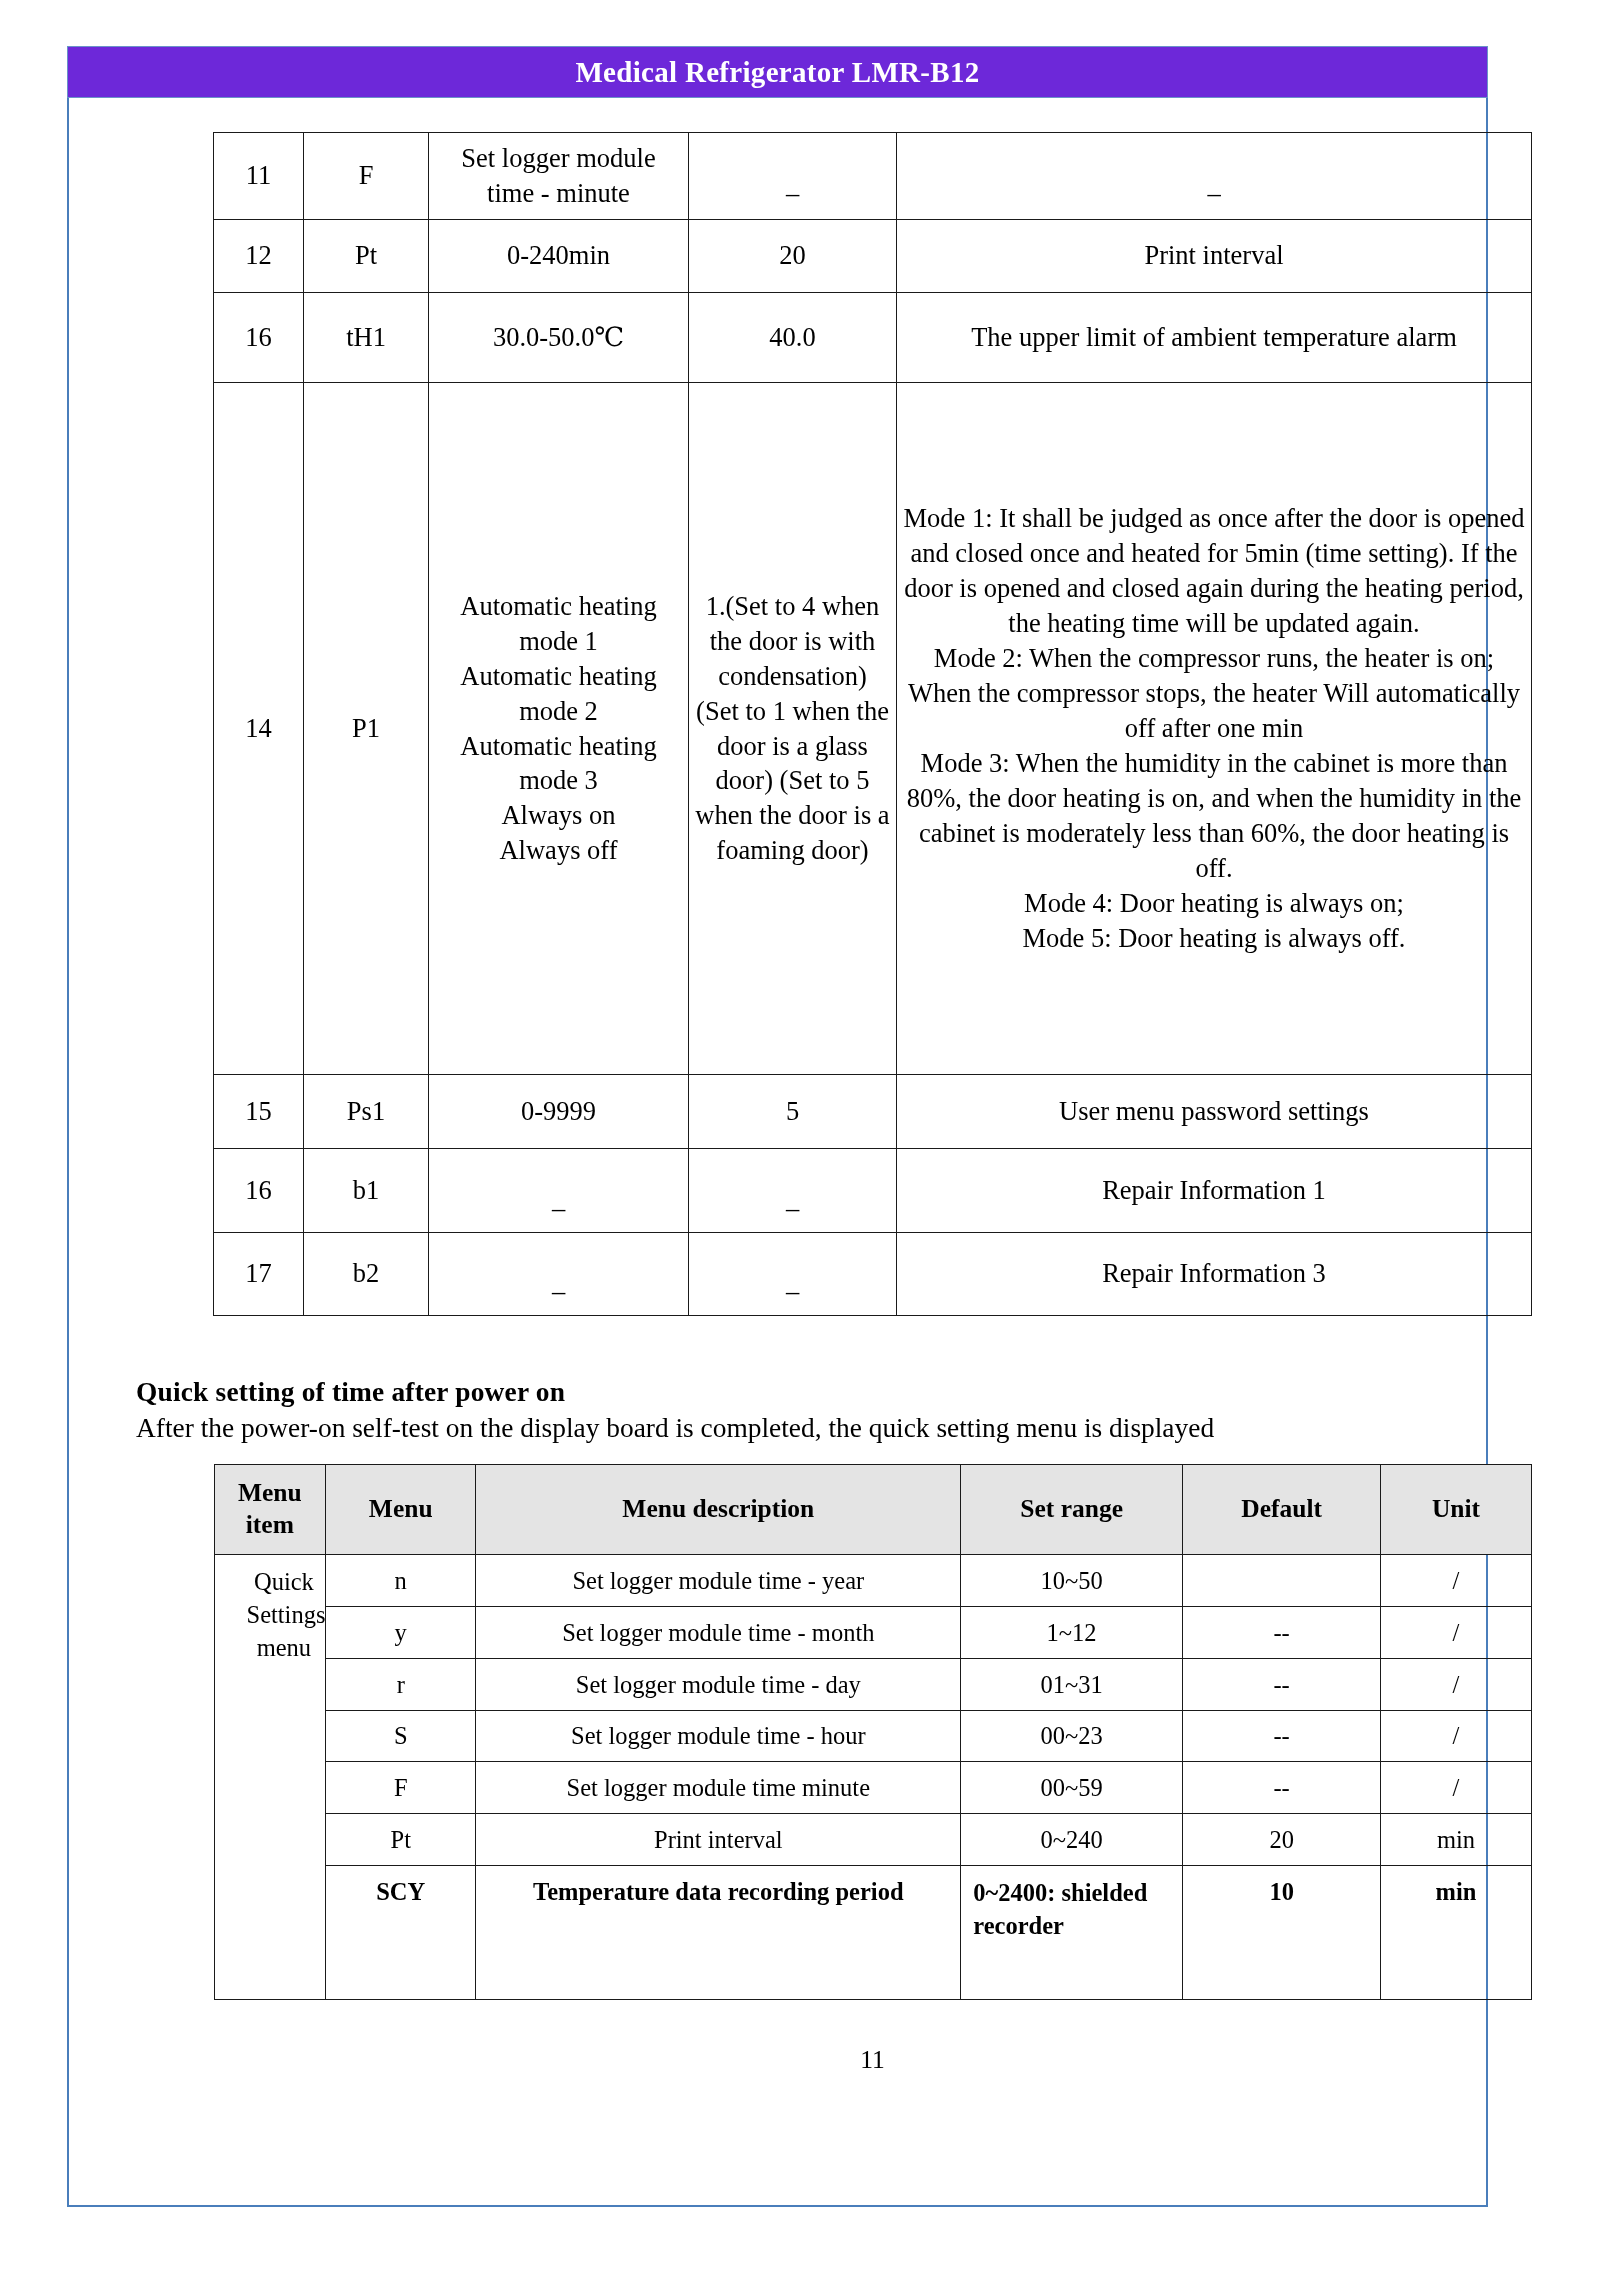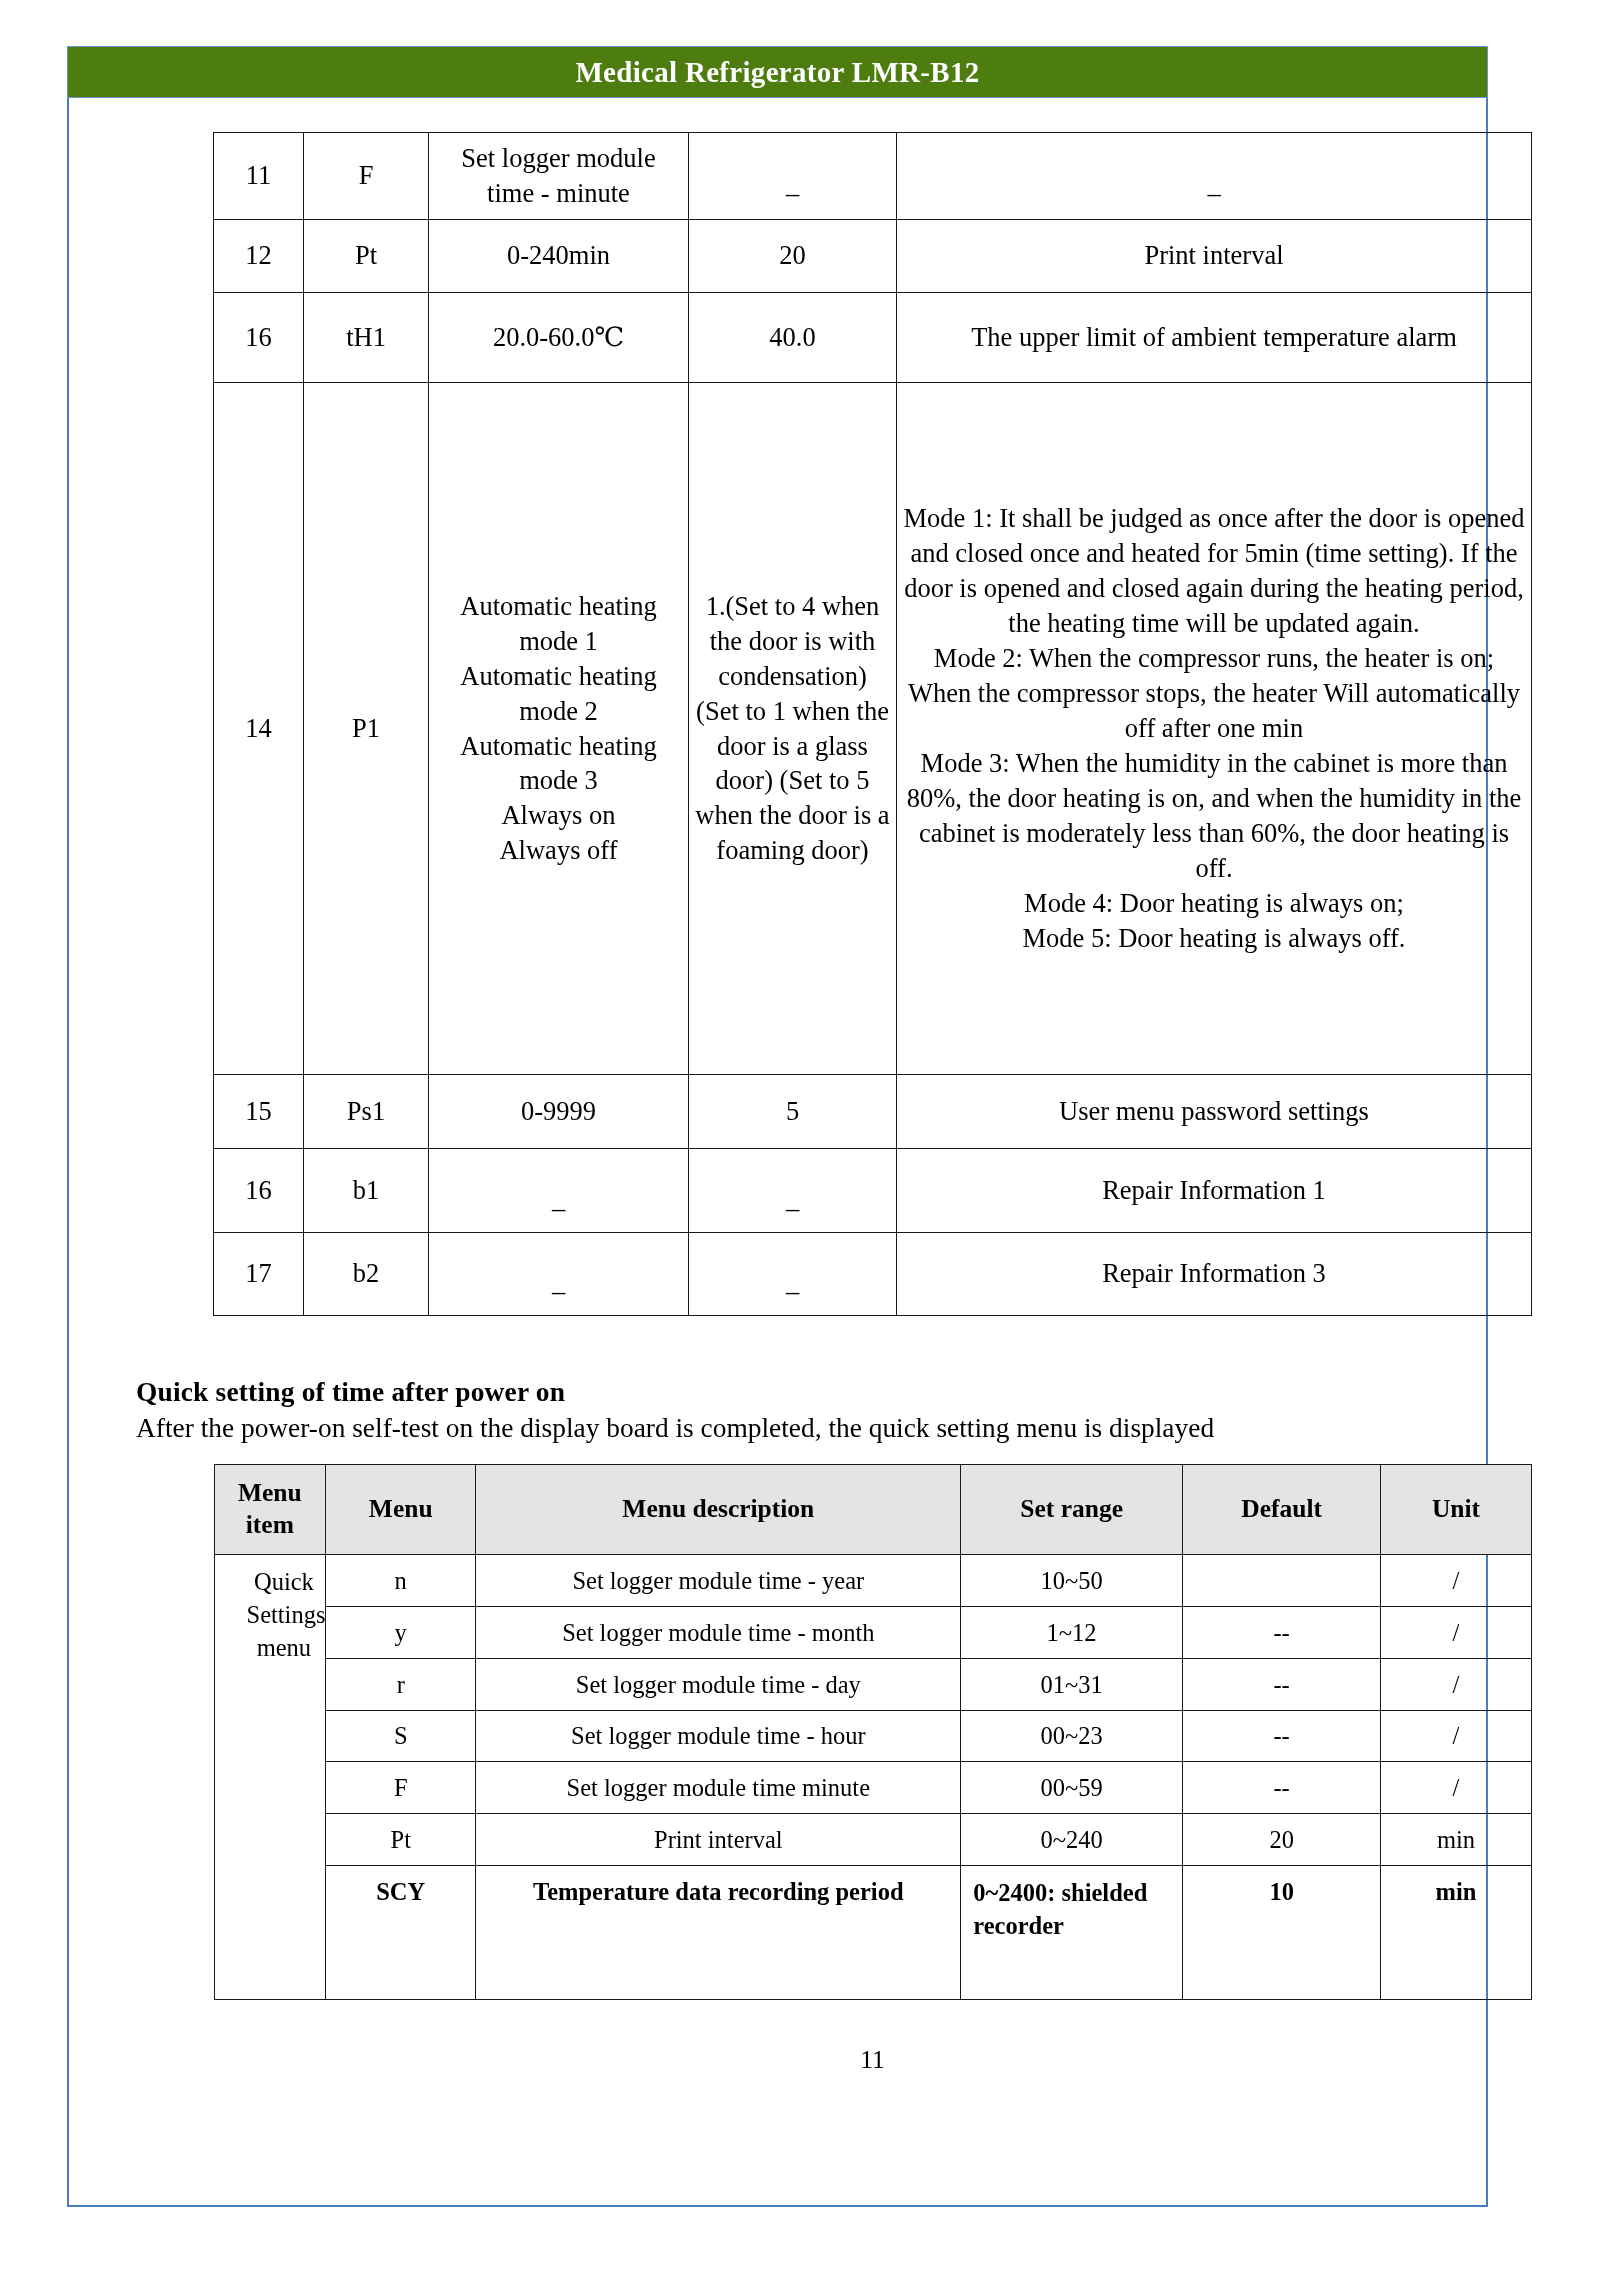--- a/index.html
+++ b/index.html
@@ -24,21 +24,21 @@
     border: 2.9px solid #4a7ebb;
     box-sizing: border-box;
     background: #ffffff;
   }
   .title-banner {
     position: absolute;
     left: 67px;
     top: 46px;
     width: 1421px;
     height: 52px;
-    background: #4d7c0f;
+    background: #6d28d9;
     border: 1px solid #6a93c8;
     box-sizing: border-box;
     display: flex;
     align-items: center;
     justify-content: center;
   }
   .title-banner .title-text {
     color: #ffffff;
     font-size: 29px;
     font-weight: bold;
@@ -187,21 +187,21 @@
       <tr>
         <td class="r12">12</td>
         <td class="r12">Pt</td>
         <td class="r12">0-240min</td>
         <td class="r12">20</td>
         <td class="r12">Print interval</td>
       </tr>
       <tr>
         <td class="r13">16</td>
         <td class="r13">tH1</td>
-        <td class="r13">20.0-60.0℃</td>
+        <td class="r13">30.0-50.0℃</td>
         <td class="r13">40.0</td>
         <td class="r13">The upper limit of ambient temperature alarm</td>
       </tr>
       <tr>
         <td class="tall">14</td>
         <td class="tall">P1</td>
         <td class="tall" style="white-space:pre-line">Automatic heating mode 1
 Automatic heating mode 2
 Automatic heating mode 3
 Always on

